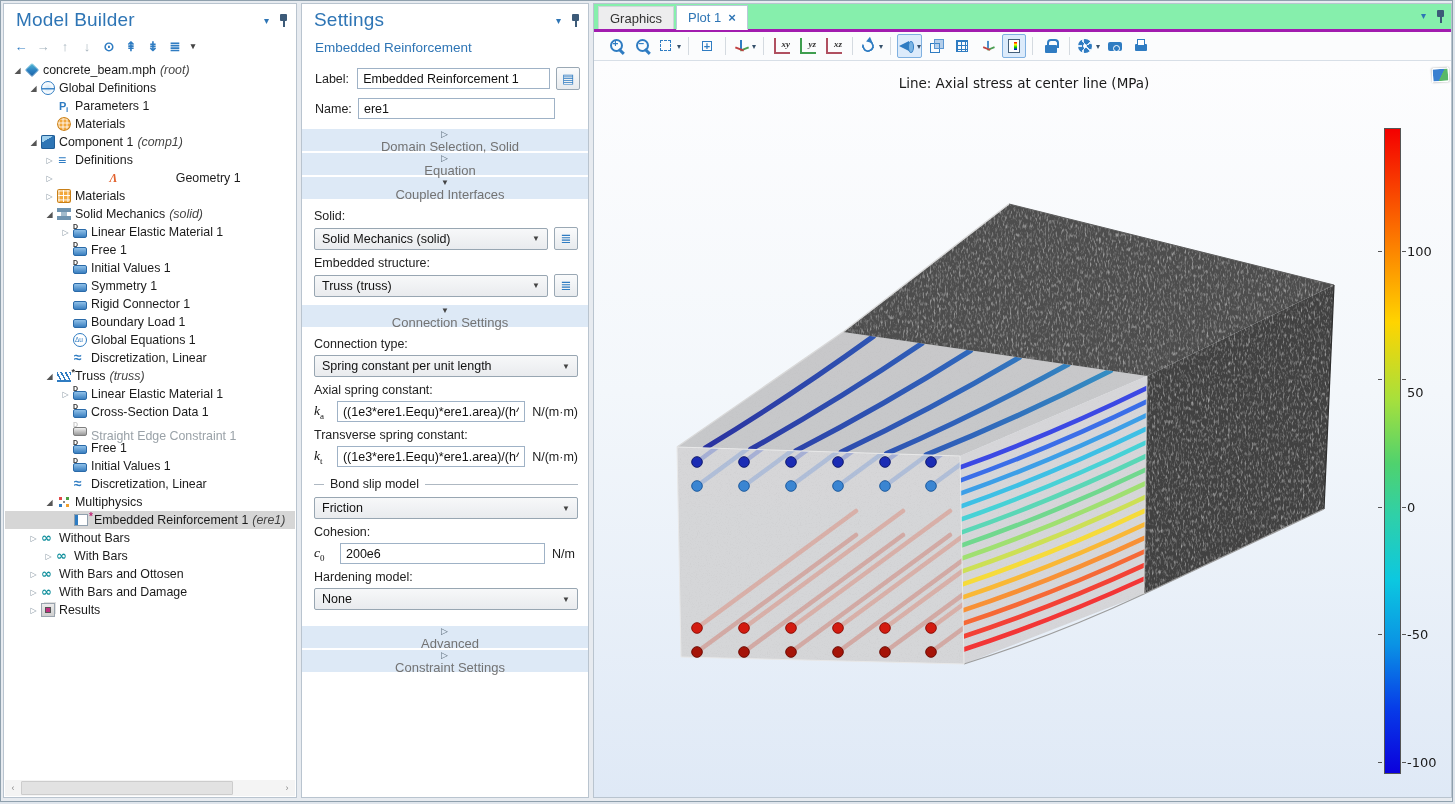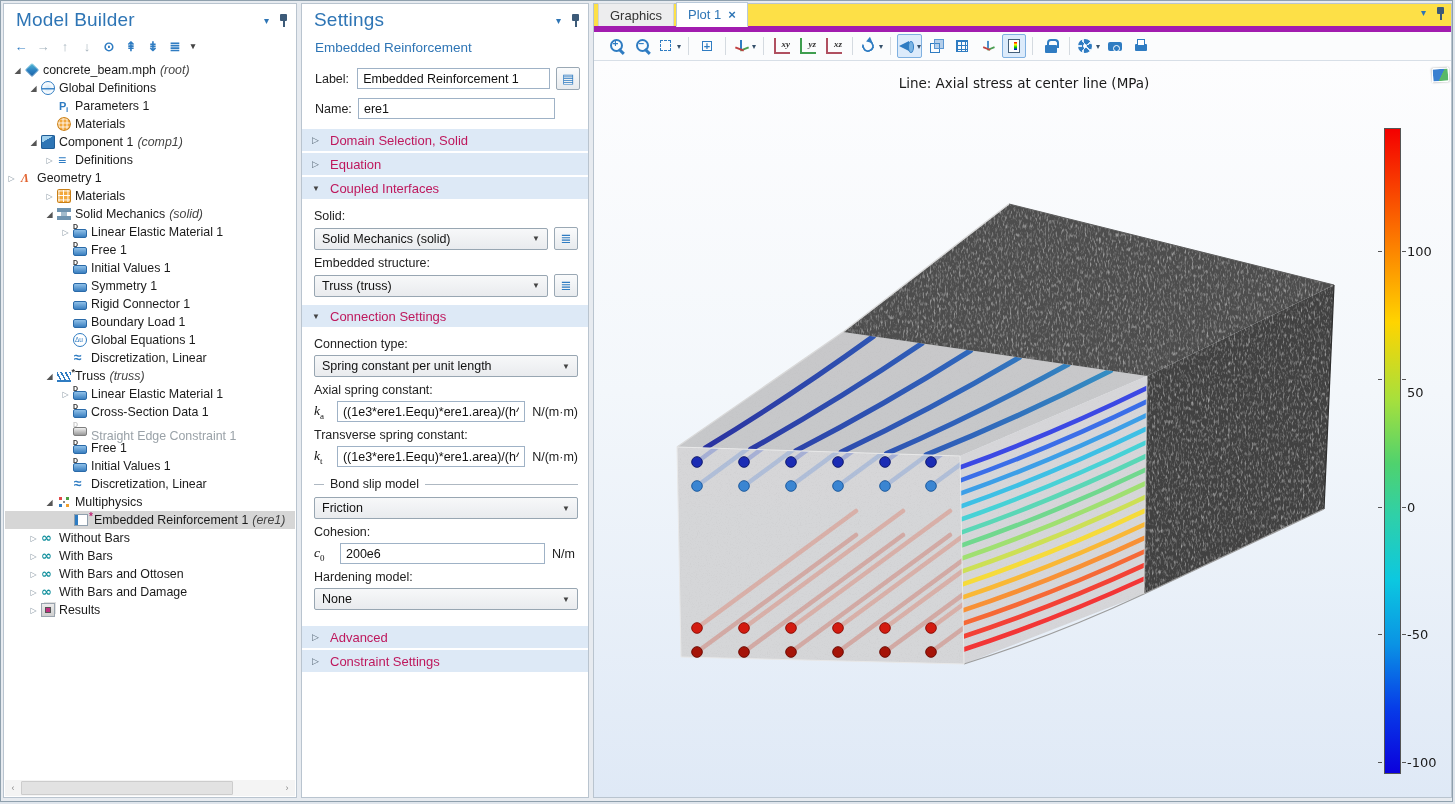--- a/index.html
+++ b/index.html
@@ -87,41 +87,41 @@
   .harrow { width:16px; height:16px; text-align:center; font-size:9px; color:#8a8a8a; line-height:16px; }
   .hthumb { height:14px; width:212px; background:#e2e2e2; border:1px solid #cccccc; border-radius:1px; }
 
   
   .sub-title { font-size:13.5px; color:#2e75b5; padding:6px 0 8px 13px; }
   .field-row { display:flex; align-items:center; padding:4px 8px 4px 13px; }
   .field-row label { width:43px; font-size:12.5px; color:#222; }
   .tinput { height:21px; border:1px solid #9fb2c6; background:#fff; font:12.5px "Liberation Sans",sans-serif; color:#111; padding:0 5px; }
   .sq-btn { width:24px; height:23px; margin-left:6px; background:linear-gradient(#fafbfc,#e8ebee); border:1px solid #9aa8b4; border-radius:2px;
             display:flex; align-items:center; justify-content:center; color:#2f7cc2; font-size:13px; }
-  .sec { display:flex; align-items:center; height:22px; background:#dde9f6; margin:2px 0; padding-left:10px; font-size:13px; color:#be185d; }
+  .sec { display:flex; align-items:center; height:22px; background:#dde9f6; margin:2px 0; padding-left:10px; font-size:13px; color:#737373;flex-direction:column; }
   .sec .sexp { width:18px; font-size:9px; color:#5a6a78; }
   .sec .sexp.open::before { content:"▼"; color:#444; font-size:8px; }
   .sec .sexp.closed::before { content:"▷"; }
   .sbody { padding:2px 10px 6px 12px; }
   .flabel { font-size:12.5px; color:#222; margin:6px 0 4px 0; }
   .combo { display:flex; align-items:center; height:22px; background:linear-gradient(#f7f8f9,#e9ebee); border:1px solid #98a6b2; border-radius:2px;
            padding:0 7px; font-size:12.5px; color:#111; }
   .combo .arrow { margin-left:auto; color:#444; font-size:8px; }
   .combo-row { display:flex; align-items:center; }
   .combo-row .combo { flex:1; }
   .sym-row { display:flex; align-items:center; margin:2px 0 4px 0; }
   .msym { width:26px; font:italic 13.5px "Liberation Serif",serif; color:#111; }
   .msym sub { font-size:9px; font-style:normal; }
   .unit { font-size:12.5px; color:#222; margin-left:7px; white-space:nowrap; }
   .group-line { display:flex; align-items:center; font-size:12.5px; color:#222; margin:10px 0 6px 0; }
   .group-line::before { content:""; width:10px; height:1px; background:#aeb8c2; margin-right:6px; }
   .group-line::after { content:""; flex:1; height:1px; background:#aeb8c2; margin-left:6px; }
 
   
-  .tabbar { display:flex; align-items:flex-end; height:28px; background:#fde047; border-bottom:6px solid #a21caf; padding-left:4px; }
+  .tabbar { display:flex; align-items:flex-end; height:28px; background:#86efac; border-bottom:3px solid #a21caf; padding-left:4px; }
   .tab { display:flex; align-items:center; padding:0 11px; font-size:13px; height:23px; margin-right:2px; }
   .tab.inactive { background:#ededee; border:1px solid #cfd4d9; border-bottom:none; color:#333; }
   .tab.active { background:#fff; border:1px solid #b9c9d9; border-bottom:1px solid #fff; color:#2e75b5; height:25px; margin-bottom:-1px; }
   .tab .close { margin-left:7px; color:#2e75b5; font-size:13px; font-weight:bold; }
   .tabbar .spacer { flex:1; }
   .tabbar .caret { margin-bottom:8px; }
   .tabbar .pin { margin:0 6px 6px 0; }
 
   .gtoolbar { display:flex; align-items:center; height:29px; background:#fbfcfd; border-bottom:1px solid #d8dfe7; padding-left:10px; }
   .tbtn { display:flex; align-items:center; justify-content:center; min-width:24px; height:24px; margin:0 1px; border:1px solid transparent; }
@@ -225,21 +225,21 @@
         <span class="ticon icon-component"></span>
         <span class="tlabel">Component 1</span>
         <span class="tsuffix">(comp1)</span>
       </div>
         <div class="trow" style="padding-left: 38px;">
         <span class="texp exp-collapsed"></span>
         <span class="ticon icon-definitions"></span>
         <span class="tlabel">Definitions</span>
         <span class="tsuffix"></span>
       </div>
-        <div class="trow" style="">
+        <div class="trow" style="padding-left: 38px; justify-content: space-between;">
         <span class="texp exp-collapsed"></span>
         <span class="ticon icon-geometry"></span>
         <span class="tlabel">Geometry 1</span>
         <span class="tsuffix"></span>
       </div>
         <div class="trow" style="padding-left: 38px;">
         <span class="texp exp-collapsed"></span>
         <span class="ticon icon-materials2"></span>
         <span class="tlabel">Materials</span>
         <span class="tsuffix"></span>
@@ -351,21 +351,21 @@
         <span class="ticon icon-embedded"></span>
         <span class="tlabel">Embedded Reinforcement 1</span>
         <span class="tsuffix">(ere1)</span>
       </div>
         <div class="trow" style="padding-left: 22px;">
         <span class="texp exp-collapsed"></span>
         <span class="ticon icon-study"></span>
         <span class="tlabel">Without Bars</span>
         <span class="tsuffix"></span>
       </div>
-        <div class="trow" style="padding-left: 22px;">
+        <div class="trow" style="padding-left: 37px;">
         <span class="texp exp-collapsed"></span>
         <span class="ticon icon-study"></span>
         <span class="tlabel">With Bars</span>
         <span class="tsuffix"></span>
       </div>
         <div class="trow" style="padding-left: 22px;">
         <span class="texp exp-collapsed"></span>
         <span class="ticon icon-study"></span>
         <span class="tlabel">With Bars and Ottosen</span>
         <span class="tsuffix"></span>

